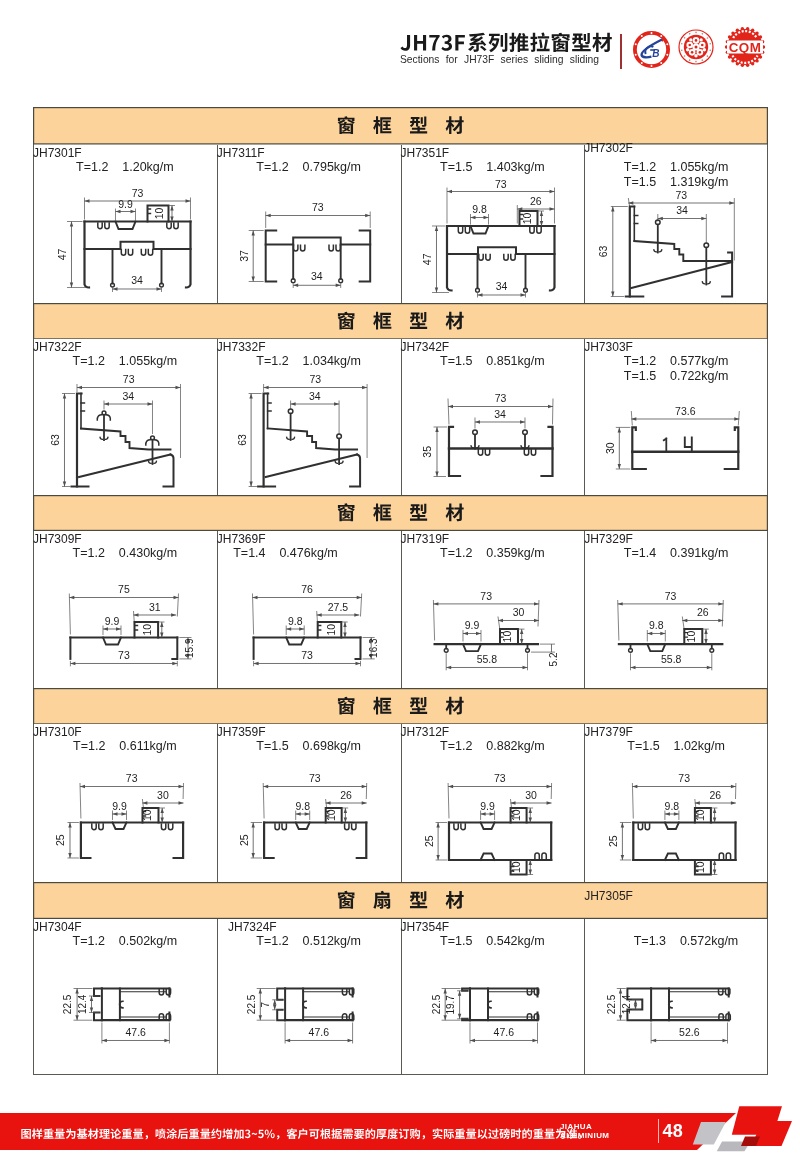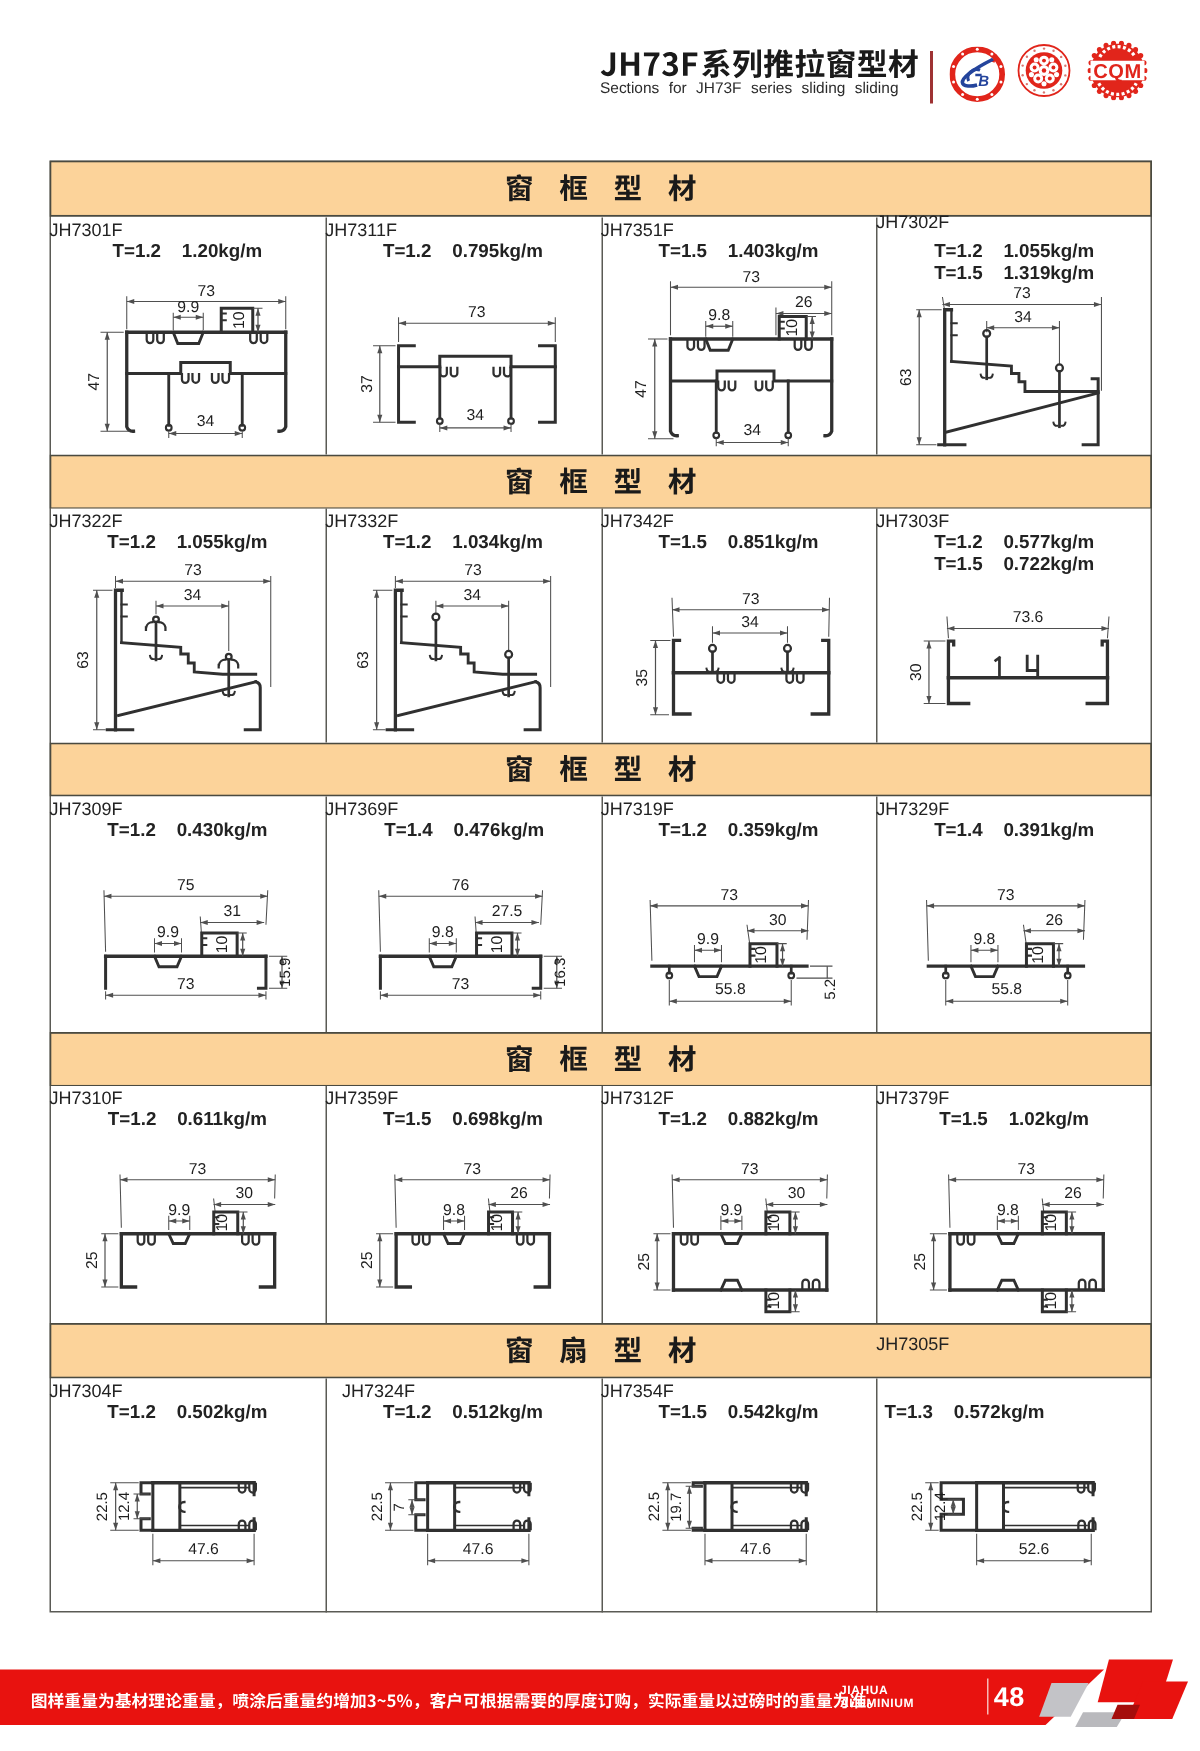--- a/index.html
+++ b/index.html
@@ -1,18 +1,18 @@
 <!DOCTYPE html>
 <html><head><meta charset="utf-8">
 <style>
 html,body{margin:0;padding:0;}
 body{width:800px;height:1167px;background:#fff;font-family:"Liberation Sans",sans-serif;position:relative;overflow:hidden;}
 .abs{position:absolute;}
 .name{font-size:12px;color:#222;text-align:left;white-space:pre;}
-.spec{font-size:12.5px;color:#222;text-align:center;white-space:pre;font-weight:bold;}
+.spec{font-size:12.5px;color:#222;text-align:center;white-space:pre;}
 svg{display:block;}
 </style></head>
 <body>
 
 <svg class="abs" style="left:399.5px;top:26px" width="214" height="30" viewBox="0 0 214 30">
     <g transform="translate(0,24.5)">
       <path d="M5.29 0.29C8.63 0.29 10.1 -2.1 10.1 -5.02V-15.56H6.99V-5.27C6.99 -3.13 6.28 -2.39 4.91 -2.39C4.03 -2.39 3.19 -2.88 2.6 -4.01L0.48 -2.44C1.51 -0.61 3.05 0.29 5.29 0.29Z M14.04 0H17.15V-6.72H23.03V0H26.11V-15.56H23.03V-9.41H17.15V-15.56H14.04Z M32.13 0H35.24C35.51 -6.07 36 -9.26 39.61 -13.67V-15.56H29.28V-12.96H36.27C33.31 -8.84 32.4 -5.4 32.13 0Z M46.55 0.29C49.53 0.29 52.03 -1.34 52.03 -4.2C52.03 -6.26 50.69 -7.56 48.94 -8.04V-8.15C50.58 -8.8 51.52 -10.02 51.52 -11.7C51.52 -14.36 49.49 -15.83 46.48 -15.83C44.66 -15.83 43.17 -15.1 41.82 -13.94L43.42 -12.03C44.32 -12.89 45.22 -13.4 46.34 -13.4C47.66 -13.4 48.42 -12.68 48.42 -11.47C48.42 -10.06 47.49 -9.09 44.66 -9.09V-6.87C48.02 -6.87 48.92 -5.92 48.92 -4.39C48.92 -3 47.85 -2.23 46.27 -2.23C44.85 -2.23 43.73 -2.92 42.81 -3.82L41.36 -1.87C42.45 -0.63 44.11 0.29 46.55 0.29Z M55.32 0H58.42V-6.3H63.95V-8.9H58.42V-12.96H64.89V-15.56H55.32Z" fill="#1a1a1a"></path>
       <path d="M72.15 -4.73C71.19 -3.44 69.53 -2.02 67.97 -1.18C68.58 -0.81 69.63 -0.01 70.12 0.46C71.62 -0.57 73.44 -2.27 74.65 -3.85ZM79.88 -3.54C81.48 -2.35 83.49 -0.65 84.39 0.46L86.58 -1C85.54 -2.15 83.47 -3.76 81.89 -4.83ZM80.35 -9.34C80.72 -8.97 81.13 -8.54 81.52 -8.11L75.35 -7.7C77.99 -9.05 80.64 -10.67 83.08 -12.58L81.29 -14.18C80.39 -13.4 79.39 -12.64 78.38 -11.94L74.3 -11.74C75.51 -12.6 76.7 -13.58 77.75 -14.61C80.41 -14.88 82.93 -15.24 85.07 -15.76L83.3 -17.79C79.84 -16.95 74.12 -16.43 69.08 -16.25C69.32 -15.7 69.61 -14.71 69.67 -14.1C71.17 -14.14 72.75 -14.22 74.32 -14.32C73.26 -13.34 72.19 -12.56 71.76 -12.29C71.15 -11.86 70.67 -11.58 70.2 -11.51C70.45 -10.9 70.78 -9.85 70.88 -9.4C71.35 -9.59 72.03 -9.69 75.25 -9.91C73.91 -9.12 72.79 -8.52 72.17 -8.25C70.88 -7.6 70.08 -7.25 69.28 -7.13C69.53 -6.51 69.88 -5.38 69.98 -4.95C70.65 -5.22 71.58 -5.36 76.29 -5.75V-1.2C76.29 -0.98 76.19 -0.92 75.84 -0.89C75.49 -0.89 74.24 -0.89 73.18 -0.94C73.55 -0.3 73.95 0.75 74.08 1.46C75.59 1.46 76.74 1.44 77.64 1.07C78.55 0.68 78.79 0.05 78.79 -1.14V-5.94L83.04 -6.29C83.55 -5.61 84 -4.97 84.31 -4.44L86.23 -5.63C85.41 -6.94 83.73 -8.87 82.2 -10.3Z M100.64 -15.53V-3.72H103.06V-15.53ZM104.88 -17.52V-1.33C104.88 -1 104.76 -0.89 104.41 -0.89C104.06 -0.87 102.93 -0.87 101.91 -0.92C102.24 -0.26 102.59 0.79 102.69 1.44C104.37 1.46 105.52 1.38 106.3 1.01C107.08 0.62 107.34 -0.01 107.34 -1.35V-17.52ZM91.54 -6.1C92.3 -5.47 93.28 -4.61 93.96 -3.93C92.7 -2.31 91.11 -1.1 89.22 -0.38C89.73 0.11 90.37 1.07 90.7 1.71C95.41 -0.48 98.36 -4.63 99.35 -11.84L97.81 -12.29L97.38 -12.23H93.63C93.83 -12.95 94.04 -13.69 94.2 -14.42H99.72V-16.78H88.97V-14.42H91.72C91.09 -11.64 90.06 -9.07 88.58 -7.43C89.12 -7.04 90.08 -6.18 90.45 -5.73C91.39 -6.86 92.19 -8.32 92.85 -9.98H96.64C96.31 -8.54 95.86 -7.25 95.29 -6.08C94.61 -6.68 93.65 -7.43 92.95 -7.97Z M121.95 -16.72C122.38 -15.94 122.85 -14.94 123.12 -14.16H120.29C120.7 -15.08 121.07 -16.02 121.4 -16.97L119.08 -17.6C118.14 -14.57 116.5 -11.58 114.61 -9.71C114.84 -9.53 115.17 -9.22 115.47 -8.89L114.14 -8.54V-11.66H116.17V-13.93H114.14V-17.7H111.76V-13.93H109.49V-11.66H111.76V-7.93C110.82 -7.68 109.96 -7.48 109.24 -7.31L109.79 -4.93L111.76 -5.51V-1.28C111.76 -1 111.68 -0.94 111.43 -0.94C111.19 -0.92 110.45 -0.92 109.73 -0.94C110.04 -0.24 110.33 0.81 110.39 1.46C111.74 1.46 112.64 1.38 113.3 0.97C113.94 0.56 114.14 -0.09 114.14 -1.26V-6.18L116.15 -6.78L115.9 -8.42L116.37 -7.88C116.81 -8.38 117.24 -8.91 117.67 -9.5V1.57H120.02V0.27H128.59V-1.96H124.84V-3.91H127.88V-6.08H124.84V-7.93H127.9V-10.1H124.84V-11.92H128.14V-14.16H124.19L125.46 -14.71C125.19 -15.49 124.64 -16.68 124.06 -17.56ZM120.02 -7.93H122.55V-6.08H120.02ZM120.02 -10.1V-11.92H122.55V-10.1ZM120.02 -3.91H122.55V-1.96H120.02Z M139.04 -10.71C139.59 -7.97 140.11 -4.34 140.25 -2.23L142.61 -2.88C142.4 -4.95 141.81 -8.5 141.19 -11.21ZM141.4 -17.44C141.73 -16.45 142.16 -15.14 142.32 -14.26H137.73V-11.96H149.15V-14.26H142.63L144.78 -14.88C144.58 -15.74 144.12 -17.03 143.74 -18.01ZM136.81 -1.65V0.66H149.6V-1.65H145.97C146.69 -4.22 147.45 -7.8 147.96 -10.9L145.38 -11.31C145.09 -8.32 144.41 -4.32 143.76 -1.65ZM132.81 -17.73V-13.81H130.53V-11.53H132.81V-7.86C131.87 -7.66 131 -7.45 130.27 -7.31L130.9 -4.95L132.81 -5.45V-1.08C132.81 -0.81 132.73 -0.73 132.48 -0.73C132.23 -0.71 131.52 -0.71 130.82 -0.75C131.11 -0.12 131.41 0.87 131.5 1.46C132.83 1.48 133.71 1.4 134.37 1.03C135.02 0.66 135.23 0.07 135.23 -1.08V-6.08L137.28 -6.66L136.99 -8.89L135.23 -8.46V-11.53H137.13V-13.81H135.23V-17.73Z M158.02 -14.2C156.15 -12.99 153.59 -12.11 151.54 -11.62L152.75 -9.67C155.08 -10.3 157.75 -11.53 159.76 -12.93ZM158.9 -11.92C158.65 -11.29 158.24 -10.51 157.83 -9.83H153.36V1.54H155.86V0.97H165.42V1.42H168.04V-9.83H160.37C160.76 -10.35 161.17 -10.9 161.54 -11.49ZM155.86 -0.77V-8.07H165.42V-0.77ZM157.93 -4.05C158.43 -3.87 158.96 -3.66 159.49 -3.44C158.45 -2.9 157.26 -2.53 156.05 -2.29C156.4 -1.92 156.85 -1.26 157.05 -0.83C158.59 -1.22 160.09 -1.78 161.36 -2.55C162.34 -2.08 163.2 -1.59 163.8 -1.18L165.01 -2.47C164.45 -2.84 163.69 -3.25 162.85 -3.66C163.69 -4.42 164.41 -5.32 164.9 -6.41L163.67 -6.98L163.33 -6.9H159.8L160.17 -7.62L158.41 -7.91C158 -6.98 157.2 -6 155.99 -5.24C156.42 -5.04 157.01 -4.5 157.32 -4.11C157.91 -4.54 158.41 -4.99 158.82 -5.49H162.24C161.91 -5.1 161.54 -4.75 161.13 -4.42C160.41 -4.73 159.7 -4.99 159.04 -5.22ZM158.67 -17.29 159.12 -16.17H151.7V-12.52H154.18V-14.28H163.26L161.75 -12.89C163.96 -12.05 166.89 -10.65 168.29 -9.71L169.93 -11.27C169.21 -11.72 168.23 -12.21 167.16 -12.7H169.58V-16.17H162.1C161.87 -16.74 161.58 -17.36 161.32 -17.85ZM163.26 -14.28H166.97V-12.78C165.72 -13.36 164.37 -13.89 163.26 -14.28Z M183.72 -16.54V-9.57H185.97V-16.54ZM187.47 -17.48V-8.73C187.47 -8.46 187.39 -8.4 187.08 -8.4C186.79 -8.36 185.79 -8.36 184.84 -8.4C185.15 -7.8 185.48 -6.86 185.58 -6.25C187.02 -6.25 188.08 -6.29 188.84 -6.61C189.6 -6.98 189.8 -7.56 189.8 -8.68V-17.48ZM178.65 -14.83V-12.68H176.91V-14.83ZM174.22 -5.28V-3.05H180.17V-1.41H172.13V0.87H190.69V-1.41H182.69V-3.05H188.64V-5.28H182.69V-6.9H180.95V-10.51H182.85V-12.68H180.95V-14.83H182.4V-16.99H173.04V-14.83H174.65V-12.68H172.34V-10.51H174.41C174.1 -9.48 173.4 -8.5 171.91 -7.72C172.34 -7.37 173.18 -6.47 173.51 -6C175.56 -7.13 176.42 -8.81 176.75 -10.51H178.65V-6.55H180.17V-5.28Z M207.24 -17.68V-13.48H201.75V-11.14H206.5C205.01 -8.15 202.51 -5.12 199.99 -3.52C200.6 -3.01 201.34 -2.15 201.77 -1.51C203.74 -2.99 205.7 -5.3 207.24 -7.76V-1.49C207.24 -1.12 207.1 -1.02 206.73 -1C206.34 -1 205.09 -1 203.96 -1.04C204.29 -0.34 204.68 0.77 204.78 1.44C206.57 1.44 207.86 1.38 208.72 0.97C209.56 0.58 209.85 -0.07 209.85 -1.47V-11.14H211.81V-13.48H209.85V-17.68ZM196.09 -17.73V-13.48H192.91V-11.14H195.78C195.09 -8.68 193.79 -5.94 192.32 -4.3C192.75 -3.64 193.34 -2.6 193.59 -1.86C194.53 -2.99 195.37 -4.63 196.09 -6.43V1.52H198.57V-7.78C199.25 -6.92 199.92 -5.98 200.31 -5.32L201.75 -7.41C201.3 -7.93 199.35 -9.91 198.57 -10.61V-11.14H201.17V-13.48H198.57V-17.73Z" fill="#1a1a1a"></path>
     </g>
   </svg>
@@ -194,21 +194,21 @@
 <div class="abs name" style="left:584.2px;top:340.3px;width:183.8px">JH7303F</div>
 
 <div class="abs spec" style="left:584.2px;top:354.0px;width:183.8px;line-height:15.2px">T=1.2&nbsp;&nbsp;&nbsp;&nbsp;0.577kg/m<br>T=1.5&nbsp;&nbsp;&nbsp;&nbsp;0.722kg/m</div>
 
 <div class="abs name" style="left:33.0px;top:531.8px;width:183.8px">JH7309F</div>
 
 <div class="abs spec" style="left:33.0px;top:545.5px;width:183.8px;line-height:15.2px">T=1.2&nbsp;&nbsp;&nbsp;&nbsp;0.430kg/m</div>
 
 <div class="abs name" style="left:216.8px;top:531.8px;width:183.7px">JH7369F</div>
 
-<div class="abs spec" style="left:234px;top:545.5px;width:151px;line-height:15.2px">T=1.4&nbsp;&nbsp;&nbsp;&nbsp;0.476kg/m</div>
+<div class="abs spec" style="left:210px;top:545.5px;width:151px;line-height:15.2px">T=1.4&nbsp;&nbsp;&nbsp;&nbsp;0.476kg/m</div>
 
 <div class="abs name" style="left:400.5px;top:531.8px;width:183.7px">JH7319F</div>
 
 <div class="abs spec" style="left:400.5px;top:545.5px;width:183.7px;line-height:15.2px">T=1.2&nbsp;&nbsp;&nbsp;&nbsp;0.359kg/m</div>
 
 <div class="abs name" style="left:584.2px;top:531.8px;width:183.8px">JH7329F</div>
 
 <div class="abs spec" style="left:584.2px;top:545.5px;width:183.8px;line-height:15.2px">T=1.4&nbsp;&nbsp;&nbsp;&nbsp;0.391kg/m</div>
 
 <div class="abs name" style="left:33.0px;top:725.3px;width:183.8px">JH7310F</div>
@@ -234,21 +234,21 @@
 <div class="abs name" style="left:228px;top:919.8px;width:217px">JH7324F</div>
 
 <div class="abs spec" style="left:216.8px;top:933.5px;width:183.7px;line-height:15.2px">T=1.2&nbsp;&nbsp;&nbsp;&nbsp;0.512kg/m</div>
 
 <div class="abs name" style="left:400.5px;top:919.8px;width:183.7px">JH7354F</div>
 
 <div class="abs spec" style="left:400.5px;top:934px;width:183.7px;line-height:15.2px">T=1.5&nbsp;&nbsp;&nbsp;&nbsp;0.542kg/m</div>
 
 <div class="abs name" style="left:584.2px;top:889px;width:183.8px">JH7305F</div>
 
-<div class="abs spec" style="left:560px;top:933.5px;width:166px;line-height:15.2px">T=1.3&nbsp;&nbsp;&nbsp;&nbsp;0.572kg/m</div>
+<div class="abs spec" style="left:603px;top:933.5px;width:166px;line-height:15.2px">T=1.3&nbsp;&nbsp;&nbsp;&nbsp;0.572kg/m</div>
 
 <svg class="abs" style="left:34.5px;top:145.5px" width="180.8" height="156.0" viewBox="34.5 145.5 180.8 156.0">
     <path d="M84.0 219.0 L84.0 197.0 M190.0 219.0 L190.0 197.0 M115.0 219.5 L115.0 208.0 M135.0 219.5 L135.0 208.0" fill="none" stroke="#4f4f4f" stroke-width="0.70"></path>
     <path d="M84.0 200.5 H190.0" fill="none" stroke="#4f4f4f" stroke-width="0.80"></path>
     <path d="M84.0 200.5 l5 -1.7 v3.4 Z" fill="#4f4f4f"></path>
     <path d="M190.0 200.5 l-5 -1.7 v3.4 Z" fill="#4f4f4f"></path>
     <text x="137.0" y="197.0" font-size="10.5" fill="#1e1e1e" text-anchor="middle" font-family="Liberation Sans">73</text>
     <path d="M115.0 211.0 H135.0" fill="none" stroke="#4f4f4f" stroke-width="0.80"></path>
     <path d="M115.0 211.0 l5 -1.7 v3.4 Z" fill="#4f4f4f"></path>
     <path d="M135.0 211.0 l-5 -1.7 v3.4 Z" fill="#4f4f4f"></path>

